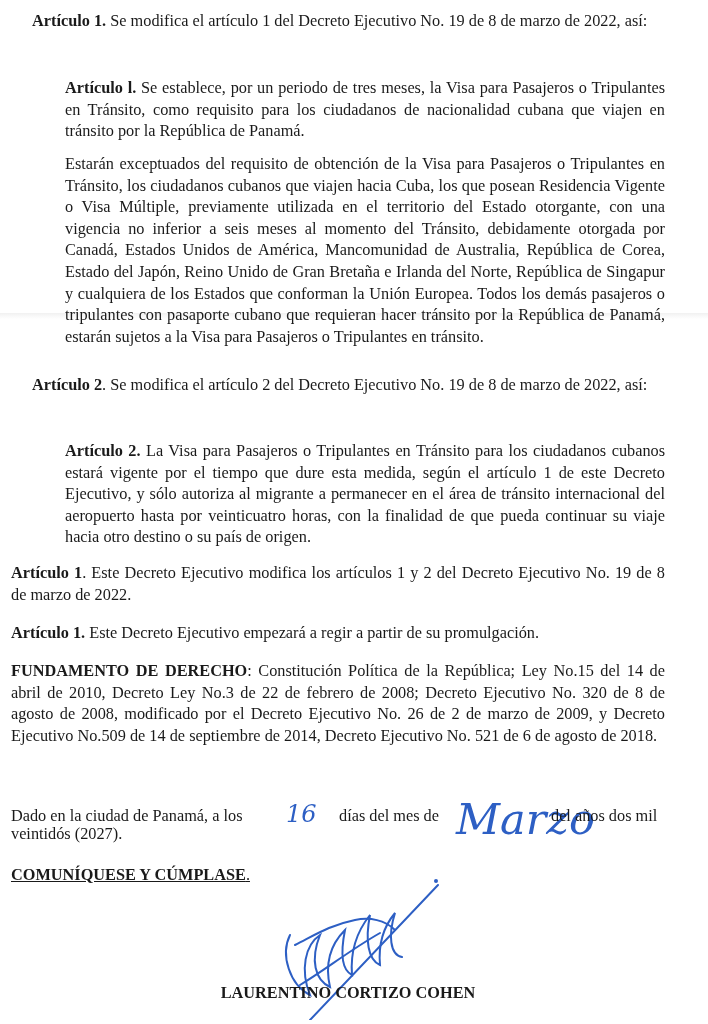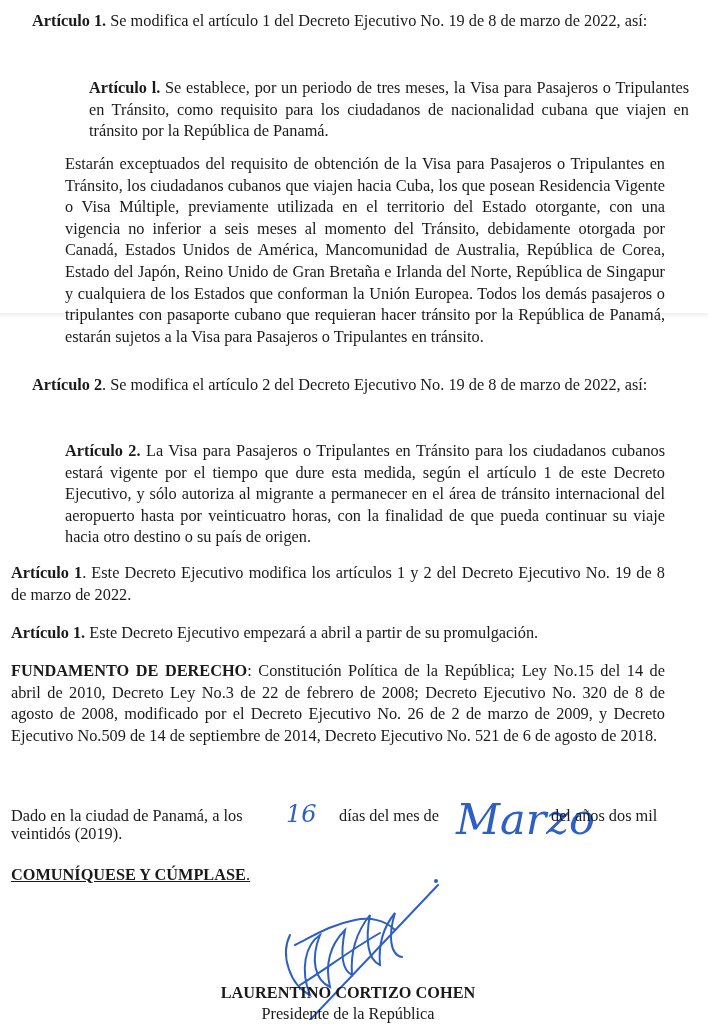--- a/index.html
+++ b/index.html
@@ -19,50 +19,49 @@
   .name { position: absolute; left: 0; width: 696px; text-align: center; }
 </style>
 </head>
 <body>
 
 <div class="page">
   <div class="fold"></div>
 
   <p class="outer last" style="top:10px;"><b>Artículo 1.</b><span> Se modifica el artículo 1 del Decreto Ejecutivo No. 19 de 8 de marzo de 2022, así:</span></p>
 
-  <p class="inner" style="top:77px;margin-left:24px;"><b>Artículo l.</b><span> Se establece, por un periodo de tres meses, la Visa para Pasajeros o Tripulantes en Tránsito, como requisito para los ciudadanos de nacionalidad cubana que viajen en tránsito por la República de Panamá.</span></p>
+  <p class="inner" style="top:77px;"><b>Artículo l.</b><span> Se establece, por un periodo de tres meses, la Visa para Pasajeros o Tripulantes en Tránsito, como requisito para los ciudadanos de nacionalidad cubana que viajen en tránsito por la República de Panamá.</span></p>
 
   <p class="inner" style="top:153px;">Estarán exceptuados del requisito de obtención de la Visa para Pasajeros o Tripulantes en Tránsito, los ciudadanos cubanos que viajen hacia Cuba, los que posean Residencia Vigente o Visa Múltiple, previamente utilizada en el territorio del Estado otorgante, con una vigencia no inferior a seis meses al momento del Tránsito, debidamente otorgada por Canadá, Estados Unidos de América, Mancomunidad de Australia, República de Corea, Estado del Japón, Reino Unido de Gran Bretaña e Irlanda del Norte, República de Singapur y cualquiera de los Estados que conforman la Unión Europea. Todos los demás pasajeros o tripulantes con pasaporte cubano que requieran hacer tránsito por la República de Panamá, estarán sujetos a la Visa para Pasajeros o Tripulantes en tránsito.</p>
 
   <p class="outer last" style="top:374px;"><b>Artículo 2</b><span>. Se modifica el artículo 2 del Decreto Ejecutivo No. 19 de 8 de marzo de 2022, así:</span></p>
 
   <p class="inner" style="top:440px;"><b>Artículo 2.</b><span> La Visa para Pasajeros o Tripulantes en Tránsito para los ciudadanos cubanos estará vigente por el tiempo que dure esta medida, según el artículo 1 de este Decreto Ejecutivo, y sólo autoriza al migrante a permanecer en el área de tránsito internacional del aeropuerto hasta por veinticuatro horas, con la finalidad de que pueda continuar su viaje hacia otro destino o su país de origen.</span></p>
 
   <p class="outer" style="top:562px;"><b>Artículo 1</b><span>. Este Decreto Ejecutivo modifica los artículos 1 y 2 del Decreto Ejecutivo No. 19 de 8 de marzo de 2022.</span></p>
 
-  <p class="outer" style="top:622px;"><b>Artículo 1.</b><span> Este Decreto Ejecutivo empezará a abril a partir de su promulgación.</span></p>
+  <p class="outer" style="top:622px;"><b>Artículo 1.</b><span> Este Decreto Ejecutivo empezará a regir a partir de su promulgación.</span></p>
 
   <p class="outer" style="top:660px;"><b>FUNDAMENTO DE DERECHO</b><span>: Constitución Política de la República; Ley No.15 del 14 de abril de 2010, Decreto Ley No.3 de 22 de febrero de 2008; Decreto Ejecutivo No. 320 de 8 de agosto de 2008, modificado por el Decreto Ejecutivo No. 26 de 2 de marzo de 2009, y Decreto Ejecutivo No.509 de 14 de septiembre de 2014, Decreto Ejecutivo No. 521 de 6 de agosto de 2018.</span></p>
 
   <div style="position:absolute; left:11px; top:806px; width:660px; height:22px;">
     <span style="position:absolute; left:0; top:0;">Dado en la ciudad de Panamá, a los</span>
     <span class="hand" style="left:255px; top:-6px; font-size:24px;margin-left:20px;">16</span>
     <span style="position:absolute; left:328px; top:0;">días del mes de</span>
     <span class="hand" style="left:445px; top:-12px; font-size:43px;">Marzo</span>
     <span style="position:absolute; left:540px; top:0;">del años dos mil</span>
   </div>
-  <p class="outer" style="top:823px;">veintidós (2019).</p>
+  <p class="outer" style="top:823px;">veintidós (2027).</p>
 
   <p class="outer" style="top:864px;text-decoration:underline;"><b>COMUNÍQUESE Y CÚMPLASE</b><span>.</span></p>
 
   <svg class="sig" viewBox="0 0 180 145">
     <g fill="none" stroke="#2d5fc4" stroke-width="2" stroke-linecap="round">
       <path d="M20 60 C10 80, 20 110, 40 120 C30 95, 35 70, 50 60 C40 85, 45 105, 60 112 C55 90, 60 70, 75 55 C70 80, 72 95, 82 100 C80 75, 88 55, 100 40 C95 65, 98 85, 110 90 C108 68, 115 50, 125 38 C118 60, 120 80, 132 82"></path>
       <path d="M25 70 C45 60, 60 50, 85 45 C100 42, 115 45, 125 55"></path>
       <path d="M30 110 C55 95, 80 75, 110 58"></path>
       <path d="M168 10 L40 145"></path>
     </g>
     <circle cx="166" cy="6" r="2" fill="#2d5fc4"></circle>
   </svg>
 
   <div class="name" style="top:983px; font-weight:bold;">LAURENTINO CORTIZO COHEN</div>
-  <div class="name" style="top:1004px;">Presidente de la República</div>
 </div>
 
 </body></html>

